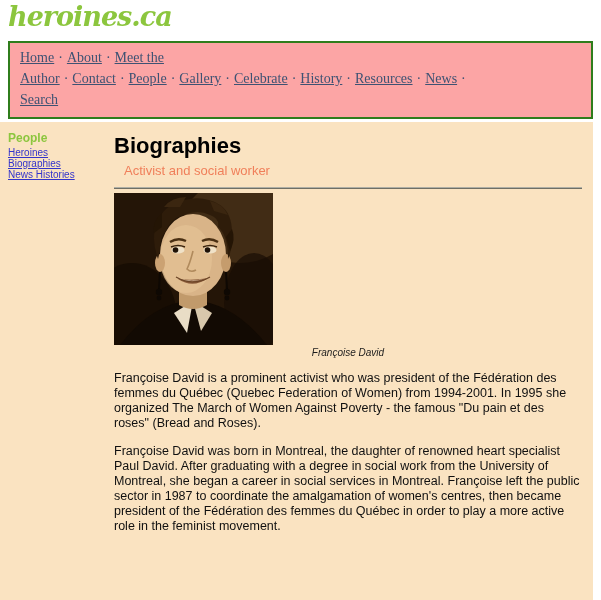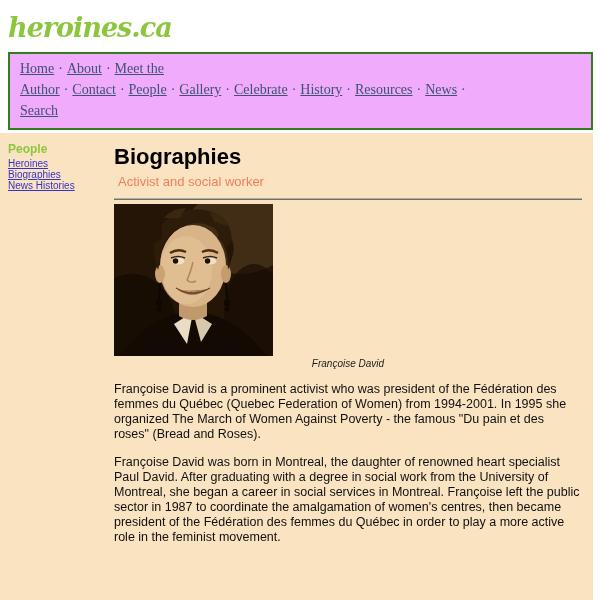--- a/index.html
+++ b/index.html
@@ -3,35 +3,35 @@
 <meta charset="utf-8">
 <style>
   * { box-sizing: border-box; }
   html, body { margin: 0; padding: 0; }
   body {
     width: 601px; height: 600px; overflow: hidden;
     background: #FFFFFF;
     font-family: "Liberation Sans", sans-serif;
   }
   
-  .header { background: #FFFFFF; padding: 13px 8px 5px; }
+  .header { background: #FFFFFF; padding: 2px 8px 5px; }
   .logo {
     font-family: "DejaVu Serif", serif;
     font-style: italic; font-weight: bold;
     font-size: 27px; line-height: 29px;
     color: #8CC63E; letter-spacing: -1px;
   }
   .tagline {
     font-size: 11px; font-weight: bold;
     color: #F04E30; margin-top: 3px;
   }
   
   .navbar {
     margin: 5px 8px 0;
-    background: #f0abfc;
+    background: #fca5a5;
     border: 2px solid #2F7D1C;
     padding: 4px 10px 7px;
     font-family: "Liberation Serif", serif;
     font-size: 14px; line-height: 21px;
   }
   .navbar a { color: #3E5273; text-decoration: underline; cursor: pointer; }
   .nav-sep { color: #3E5273; margin: 0 4px; }
   
   .content {
     margin-top: 3px;
@@ -42,21 +42,21 @@
   }
   .sidebar { flex: 0 0 114px; width: 114px; padding: 9px 0 0 8px; }
   .sidebar-heading { color: #8CC63E; font-weight: bold; font-size: 12px; margin-bottom: 2px; }
   .sidebar a {
     display: block; color: #3333CC; text-decoration: underline;
     font-size: 10px; line-height: 11px; cursor: pointer;
   }
   .main { flex: 1 1 auto; padding-right: 11px; min-width: 0; }
   .page-title { font-size: 22px; font-weight: bold; color: #000000; margin: 11px 0 0; }
   .person-name { font-size: 16px; font-weight: bold; color: #F0512C; margin: 25px 0 0; }
-  .person-subtitle { font-size: 13px; color: #F07F5A; margin: 4px 4px 0; }
+  .person-subtitle { font-size: 13px; color: #F07F5A; margin: 4px 10px 0; }
   .rule {
     height: 2px; margin-top: 9px;
     background: #85857B; border-top: 1px solid #AFAFA5; border-bottom: 1px solid #6F6F65;
   }
   figure { margin: 4px 0 0; text-align: center; }
   .photo { width: 159px; height: 152px; display: block; }
   figcaption { font-size: 10px; font-style: italic; color: #1c1c1c; margin-top: 2px; }
   .bio p { font-size: 12.5px; line-height: 15px; color: #101010; margin: 13px 0; }
 </style>
 </head>

